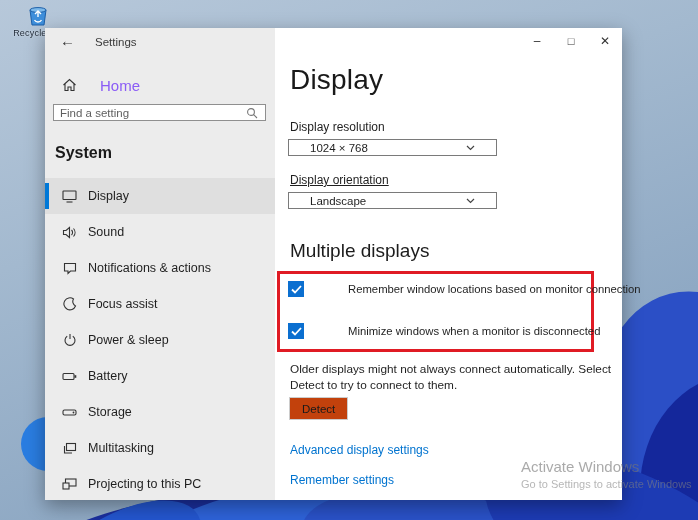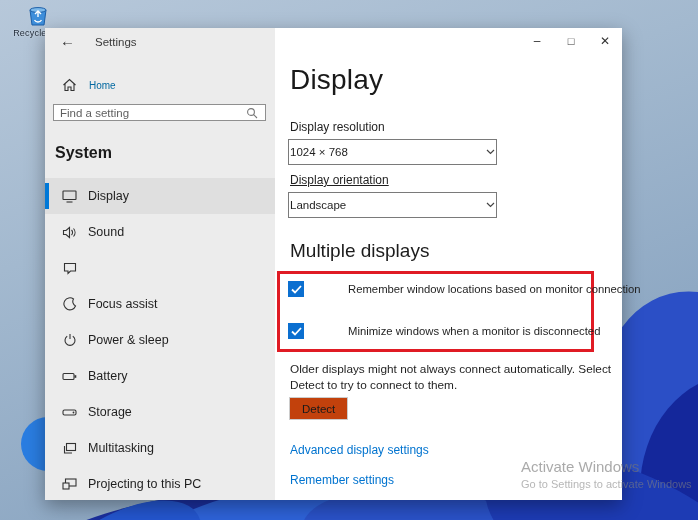--- a/index.html
+++ b/index.html
@@ -25,21 +25,21 @@
     background:#ffffff; z-index:1; box-shadow:0 6px 18px rgba(0,0,0,.35);
   }
 
   
   .sidebar { position:absolute; left:0; top:0; width:230px; height:100%; background:#ececec; }
   .back-arrow { position:absolute; left:15px; top:4px; font-size:15px; color:#333; cursor:pointer; }
   .win-title { position:absolute; left:50px; top:8px; font-size:11.5px; color:#3a3a3a; }
 
   .home-row { position:absolute; left:0; top:42px; width:100%; height:30px; display:flex; align-items:center; cursor:pointer; }
   .home-row .nav-icon { margin-left:17px; }
-  .home-row .nav-label { margin-left:12px; font-size:10px; color:#0369a1; }
+  .home-row .nav-label { margin-left:23px; font-size:15px; color:#8b5cf6; }
 
   .searchbox {
     position:absolute; left:8px; top:76px; width:213px; height:17px;
     background:#fff; border:1px solid #8f8f8f; display:flex; align-items:center;
   }
   .searchbox input {
     border:none; outline:none; background:transparent; flex:1;
     font-family:"Liberation Sans", sans-serif; font-size:11.5px; color:#333; padding:0 6px;
   }
   .searchbox input::placeholder { color:#5f5f5f; }
@@ -67,22 +67,22 @@
   }
   .win-controls .ctrl.max { font-size:11px; }
 
   .page-title { position:absolute; left:15px; top:36px; font-size:28px; font-weight:300; color:#191919; letter-spacing:.2px; }
 
   .field-label { position:absolute; left:15px; font-size:12px; color:#1f1f1f; }
   .lbl-res { top:92px; }
   .lbl-ori { top:145px;text-decoration:underline; }
 
   .dropdown {
-    position:absolute; left:13px; width:209px; height:26px; border:1px solid #7a7a7a; background:#fff;
-    display:flex; align-items:center; justify-content:space-between; padding:0 1px; cursor:pointer;text-align:center;
+    position:absolute; left:13px; width:209px; height:17px; border:1px solid #7a7a7a; background:#fff;
+    display:flex; align-items:center; justify-content:space-between; padding:0 21px; cursor:pointer;text-align:center;
   }
   .dd-res { top:111px; }
   .dd-ori { top:164px; }
   .dropdown .dd-value { font-size:11.5px; color:#1f1f1f; }
 
   .section-title { position:absolute; left:15px; top:212px; font-size:19px; font-weight:400; color:#1c1c1c; }
 
   .red-box {
     position:absolute; left:2px; top:243px; width:317px; height:81px;
     border:3px solid #e01b24;
@@ -188,20 +188,21 @@
           </span>
           <span class="nav-label">Sound</span>
         </div>
 
         <div class="nav-item">
           <span class="nav-icon">
             <svg width="14" height="13" viewBox="0 0 14 13">
               <path d="M1.5 1.5 H12.5 V9 H7.5 L5 11.5 V9 H1.5 Z" fill="none" stroke="#333" stroke-width="1.1"></path>
             </svg>
           </span>
+          <span class="nav-label">Notifications &amp; actions</span>
         </div>
 
         <div class="nav-item">
           <span class="nav-icon">
             <svg width="14" height="14" viewBox="0 0 14 14">
               <path d="M10.5 2 A6 6 0 1 0 12.5 9 A5 5 0 0 1 10.5 2 Z" fill="none" stroke="#333" stroke-width="1.1"></path>
             </svg>
           </span>
           <span class="nav-label">Focus assist</span>
         </div>

